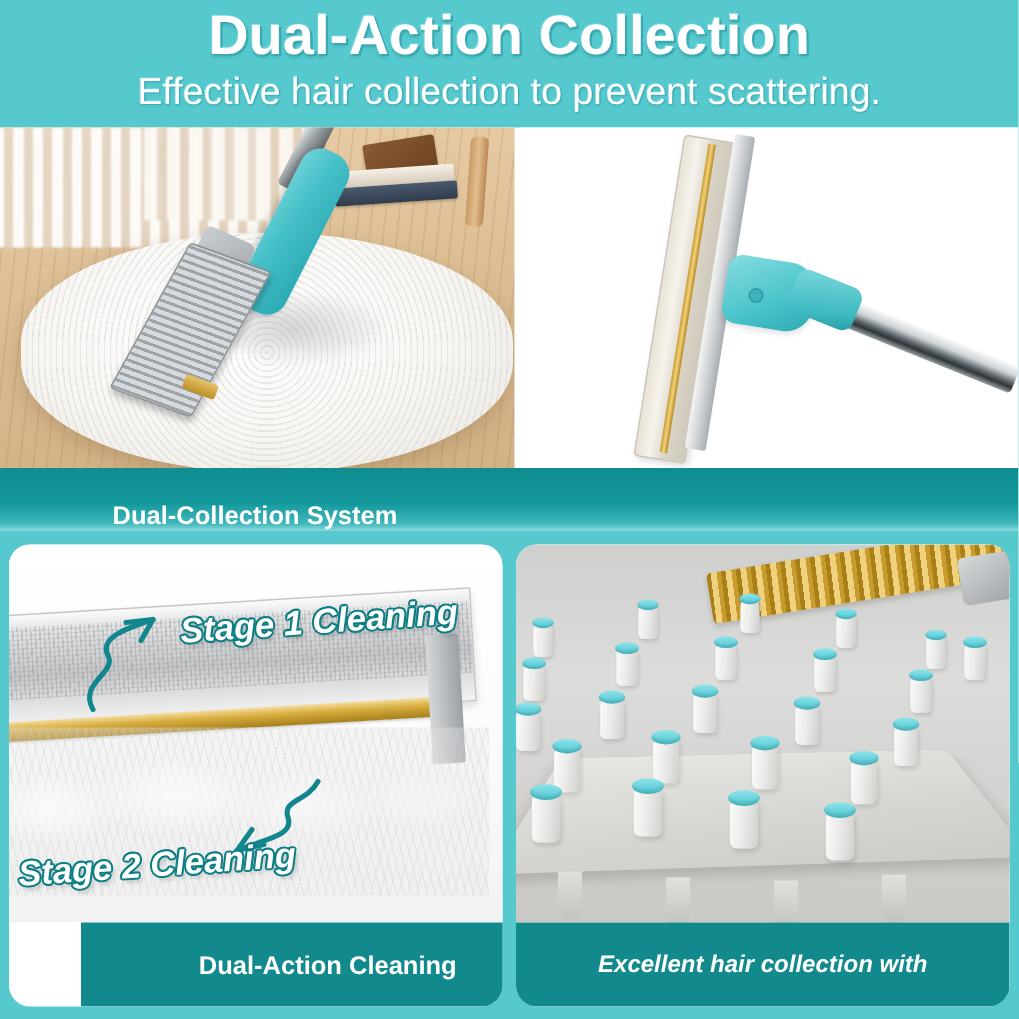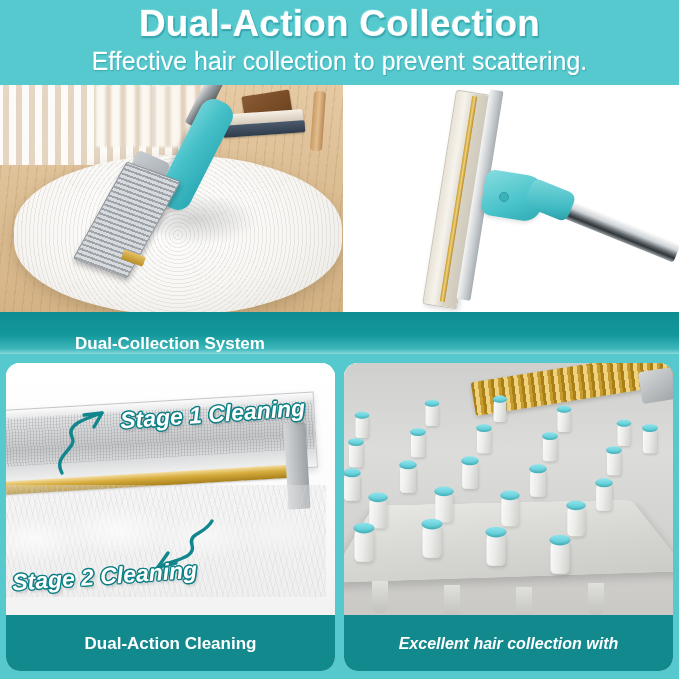--- a/index.html
+++ b/index.html
@@ -331,21 +331,21 @@
     height: 56px;
     background: #11898d;
     color: #ffffff;
     font-weight: bold;
     display: flex;
     align-items: center;
     justify-content: center;
     text-align: center;
     line-height: 19px;
   }
-  .card-cap.one-line { font-size: 17px; }
+  .card-cap.one-line { font-size: 17px; margin-left: 48px; }
   .card-cap.two-line { font-size: 16px; font-style: italic; }
 
   
   .bl-bg {
     position: absolute; left:0; top:0; width: 329px; height: 252px;
     background: linear-gradient(180deg,#ffffff 0%,#fbfbfb 55%,#f2f2f2 100%);
   }
   .bl-bar {
     position: absolute;
     left: -12px; top: 38px;

